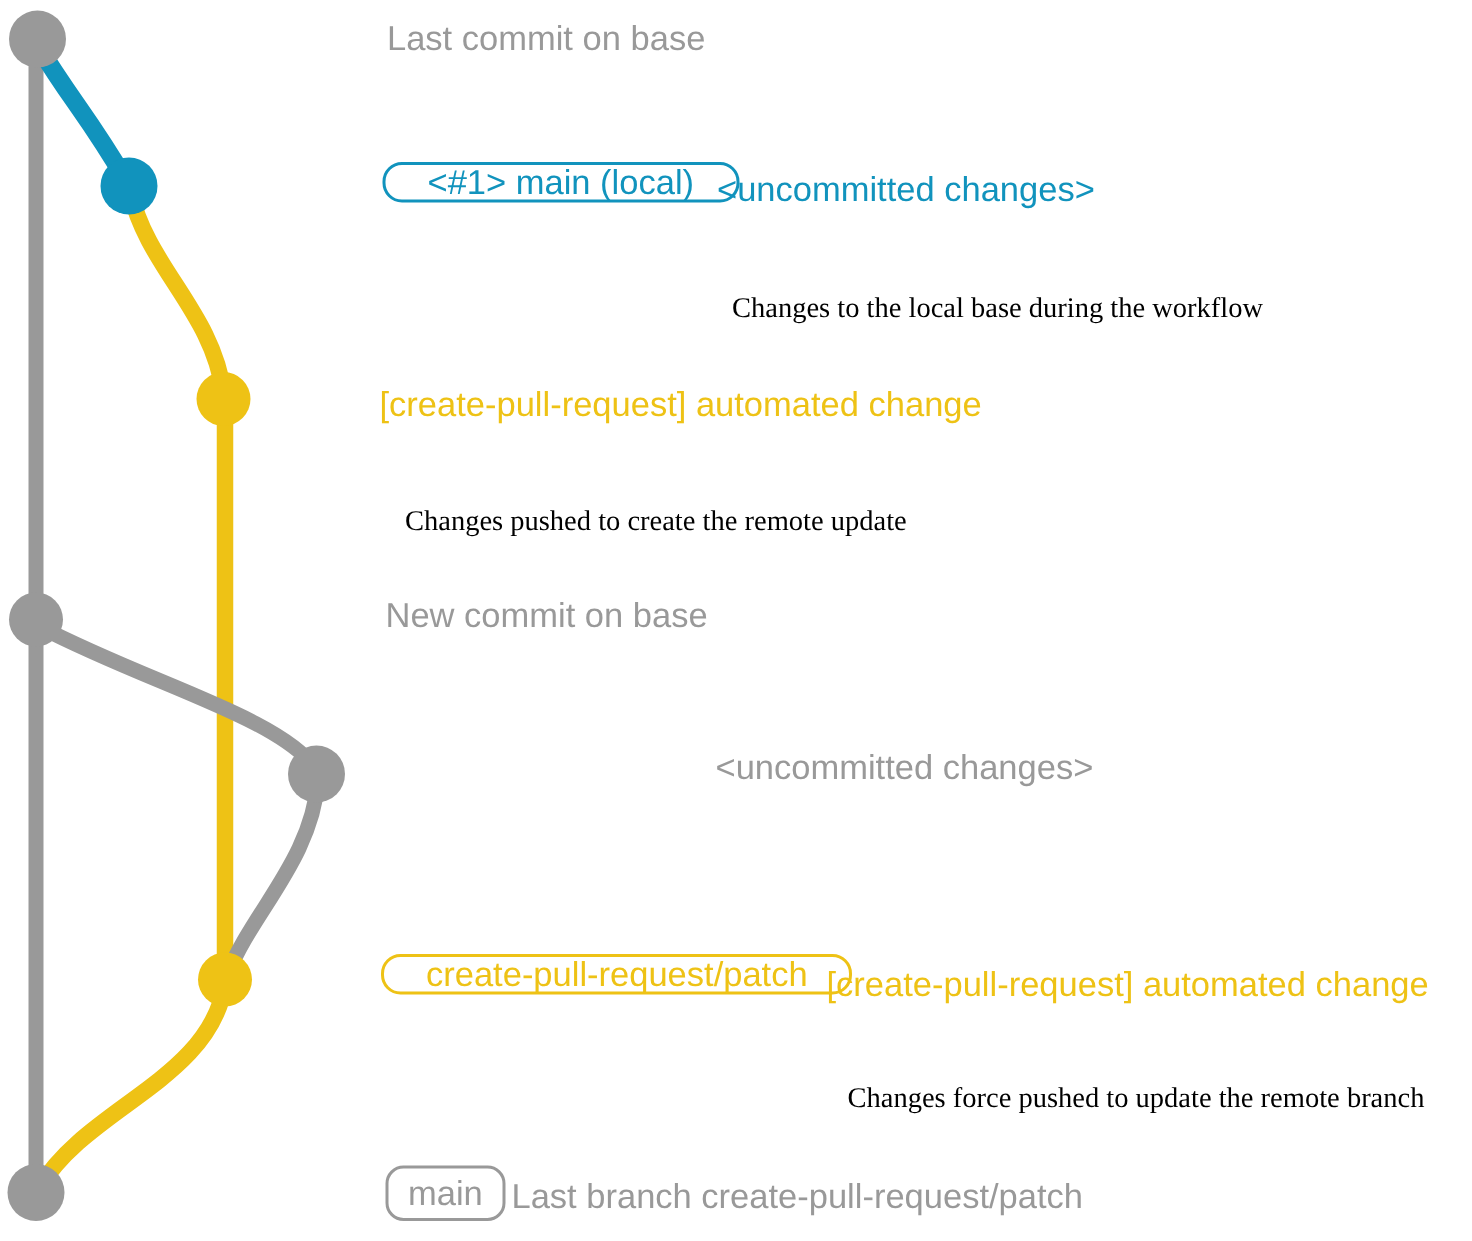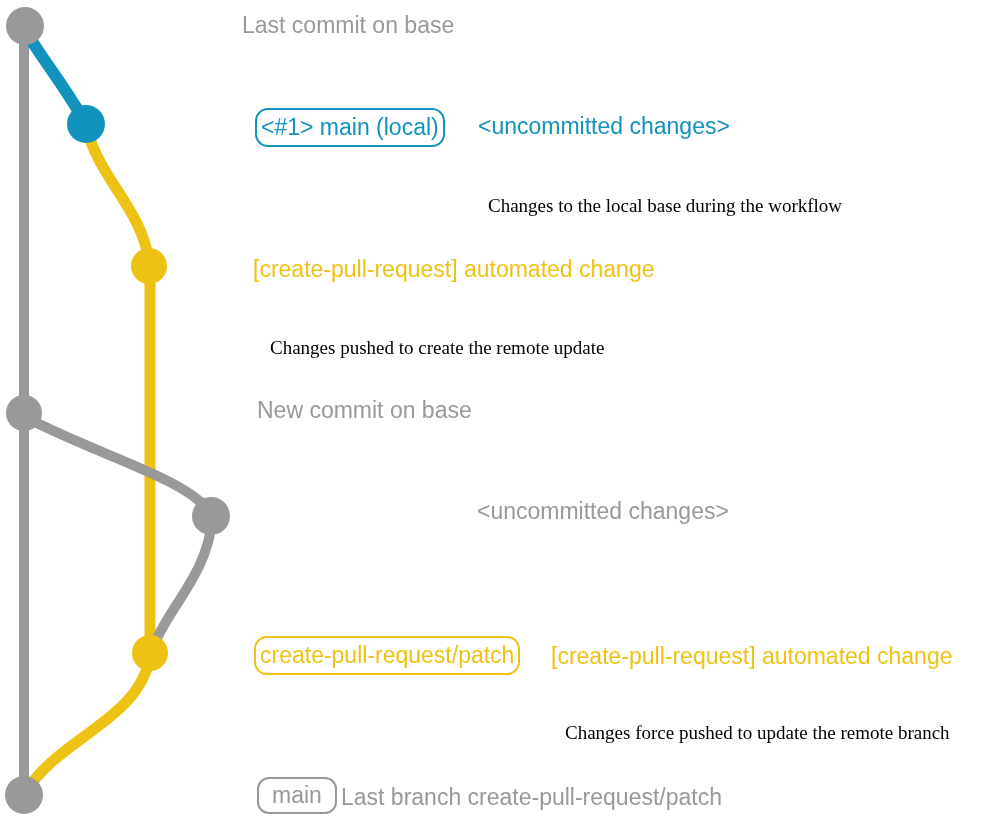--- a/index.html
+++ b/index.html
@@ -34,22 +34,22 @@
   }
   .c-gray   { color: var(--base-gray); }
   .c-teal   { color: var(--local-blue); }
   .c-yellow { color: var(--branch-yellow); }
 
   .tag {
     position: absolute;
     display: inline-flex;
     align-items: center;
     justify-content: center;
-    height: 39px;
-    padding: 0 4px;
+    height: 27px;
+    padding: 0 28px;
     box-sizing: border-box;
     border: 2px solid;
     border-radius: 13px;
     font: 23px "Liberation Sans", sans-serif;
     white-space: nowrap;
     background: #ffffff;
   }
   .tag-teal   { color: var(--local-blue);    border-color: var(--local-blue); }
   .tag-gray   { color: var(--base-gray);     border-color: var(--base-gray); }
   .tag-yellow { color: var(--branch-yellow); border-color: var(--branch-yellow); }
@@ -77,21 +77,21 @@
 
     <circle cx="25" cy="26" r="19" class="fill-base"></circle>
     <circle cx="86" cy="124" r="19" class="fill-local"></circle>
     <circle cx="149" cy="266" r="18" class="fill-branch"></circle>
     <circle cx="24" cy="413" r="18" class="fill-base"></circle>
     <circle cx="211" cy="516" r="19" class="fill-base"></circle>
     <circle cx="150" cy="653" r="18" class="fill-branch"></circle>
     <circle cx="24" cy="795" r="19" class="fill-base"></circle>
   </svg>
 
-  <div class="sans c-gray" style="left:242px; top:12px;">Last commit on base</div>
+  <div class="sans c-gray" style="left:258px; top:12px;">Last commit on base</div>
 
   <div class="tag tag-teal" style="left:255px; top:108px;">&lt;#1&gt; main (local)</div>
   <div class="sans c-teal" style="left:478px; top:113px;">&lt;uncommitted changes&gt;</div>
   <div class="serif" style="left:488px; top:147px;">Changes to the local base during the workflow</div>
 
   <div class="sans c-yellow" style="left:253px; top:256px;">[create-pull-request] automated change</div>
   <div class="serif" style="left:270px; top:289px;">Changes pushed to create the remote update</div>
 
   <div class="sans c-gray" style="left:257px; top:397px;">New commit on base</div>
 

